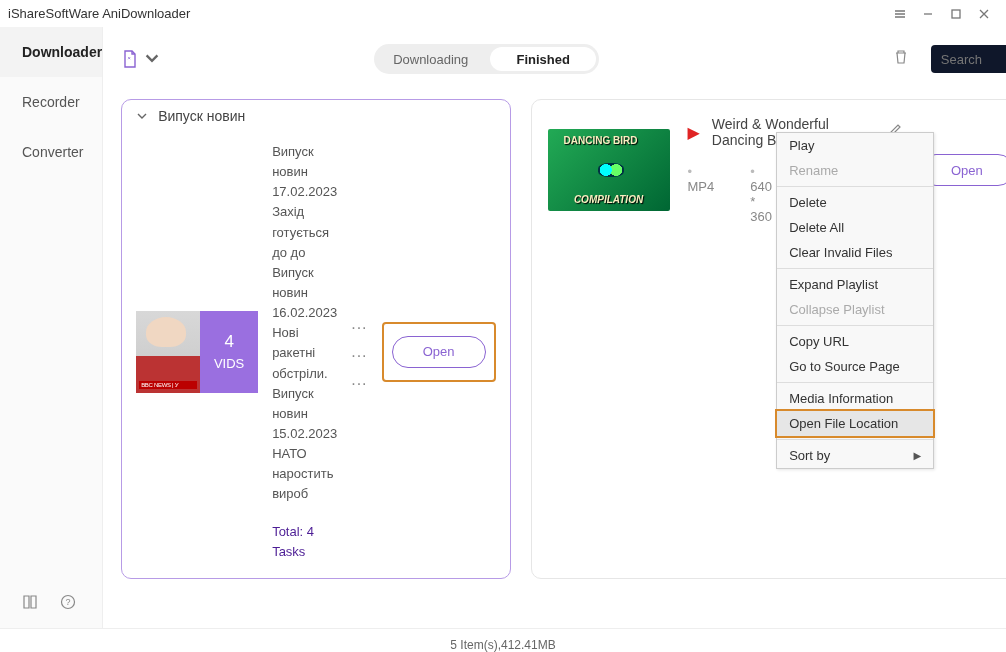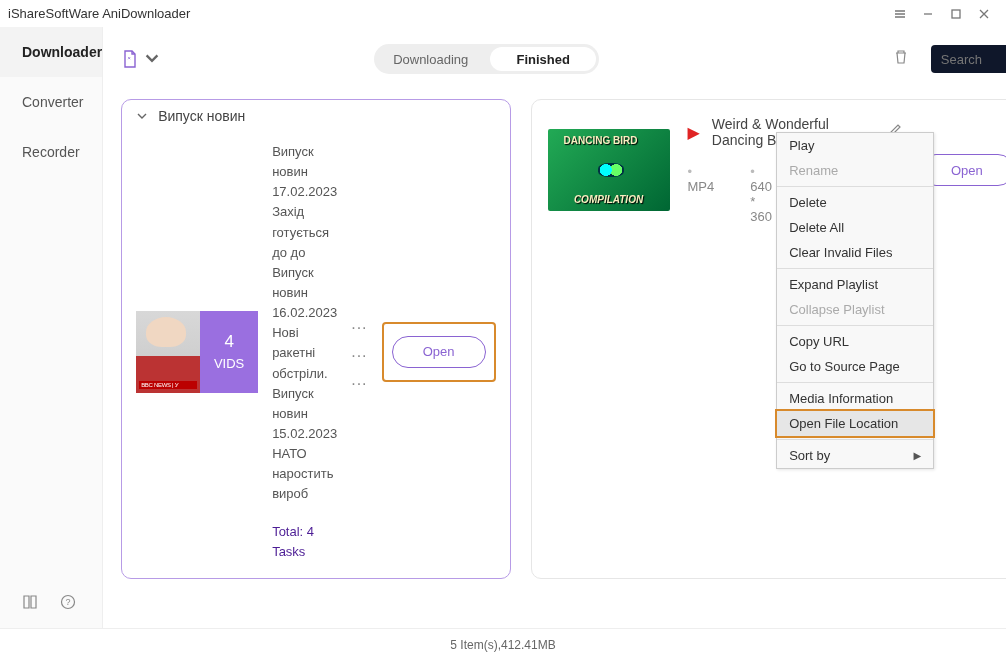--- a/index.html
+++ b/index.html
@@ -102,24 +102,24 @@
       </svg>
     </div>
 </div>
 
 <div class="main">
   <div class="sidebar">
     <div class="sidebar-item active">
         <span>Downloader</span>
       </div>
     <div class="sidebar-item">
+        <span>Recorder</span>
+      </div>
+    <div class="sidebar-item">
         <span>Converter</span>
-      </div>
-    <div class="sidebar-item">
-        <span>Recorder</span>
       </div>
     <div class="sidebar-bottom">
       <span><svg width="16" height="16" viewBox="0 0 16 16">
             <path d="M2 2h5v12H2zM9 2h5v12H9z" fill="none" stroke="#888" stroke-width="1.2"></path>
           </svg></span>
       <span><svg width="16" height="16" viewBox="0 0 16 16">
             <circle cx="8" cy="8" r="6.5" fill="none" stroke="#888" stroke-width="1.2"></circle>
             <text x="8" y="11" text-anchor="middle" font-size="9" fill="#888">?</text>
           </svg></span>
     </div>

